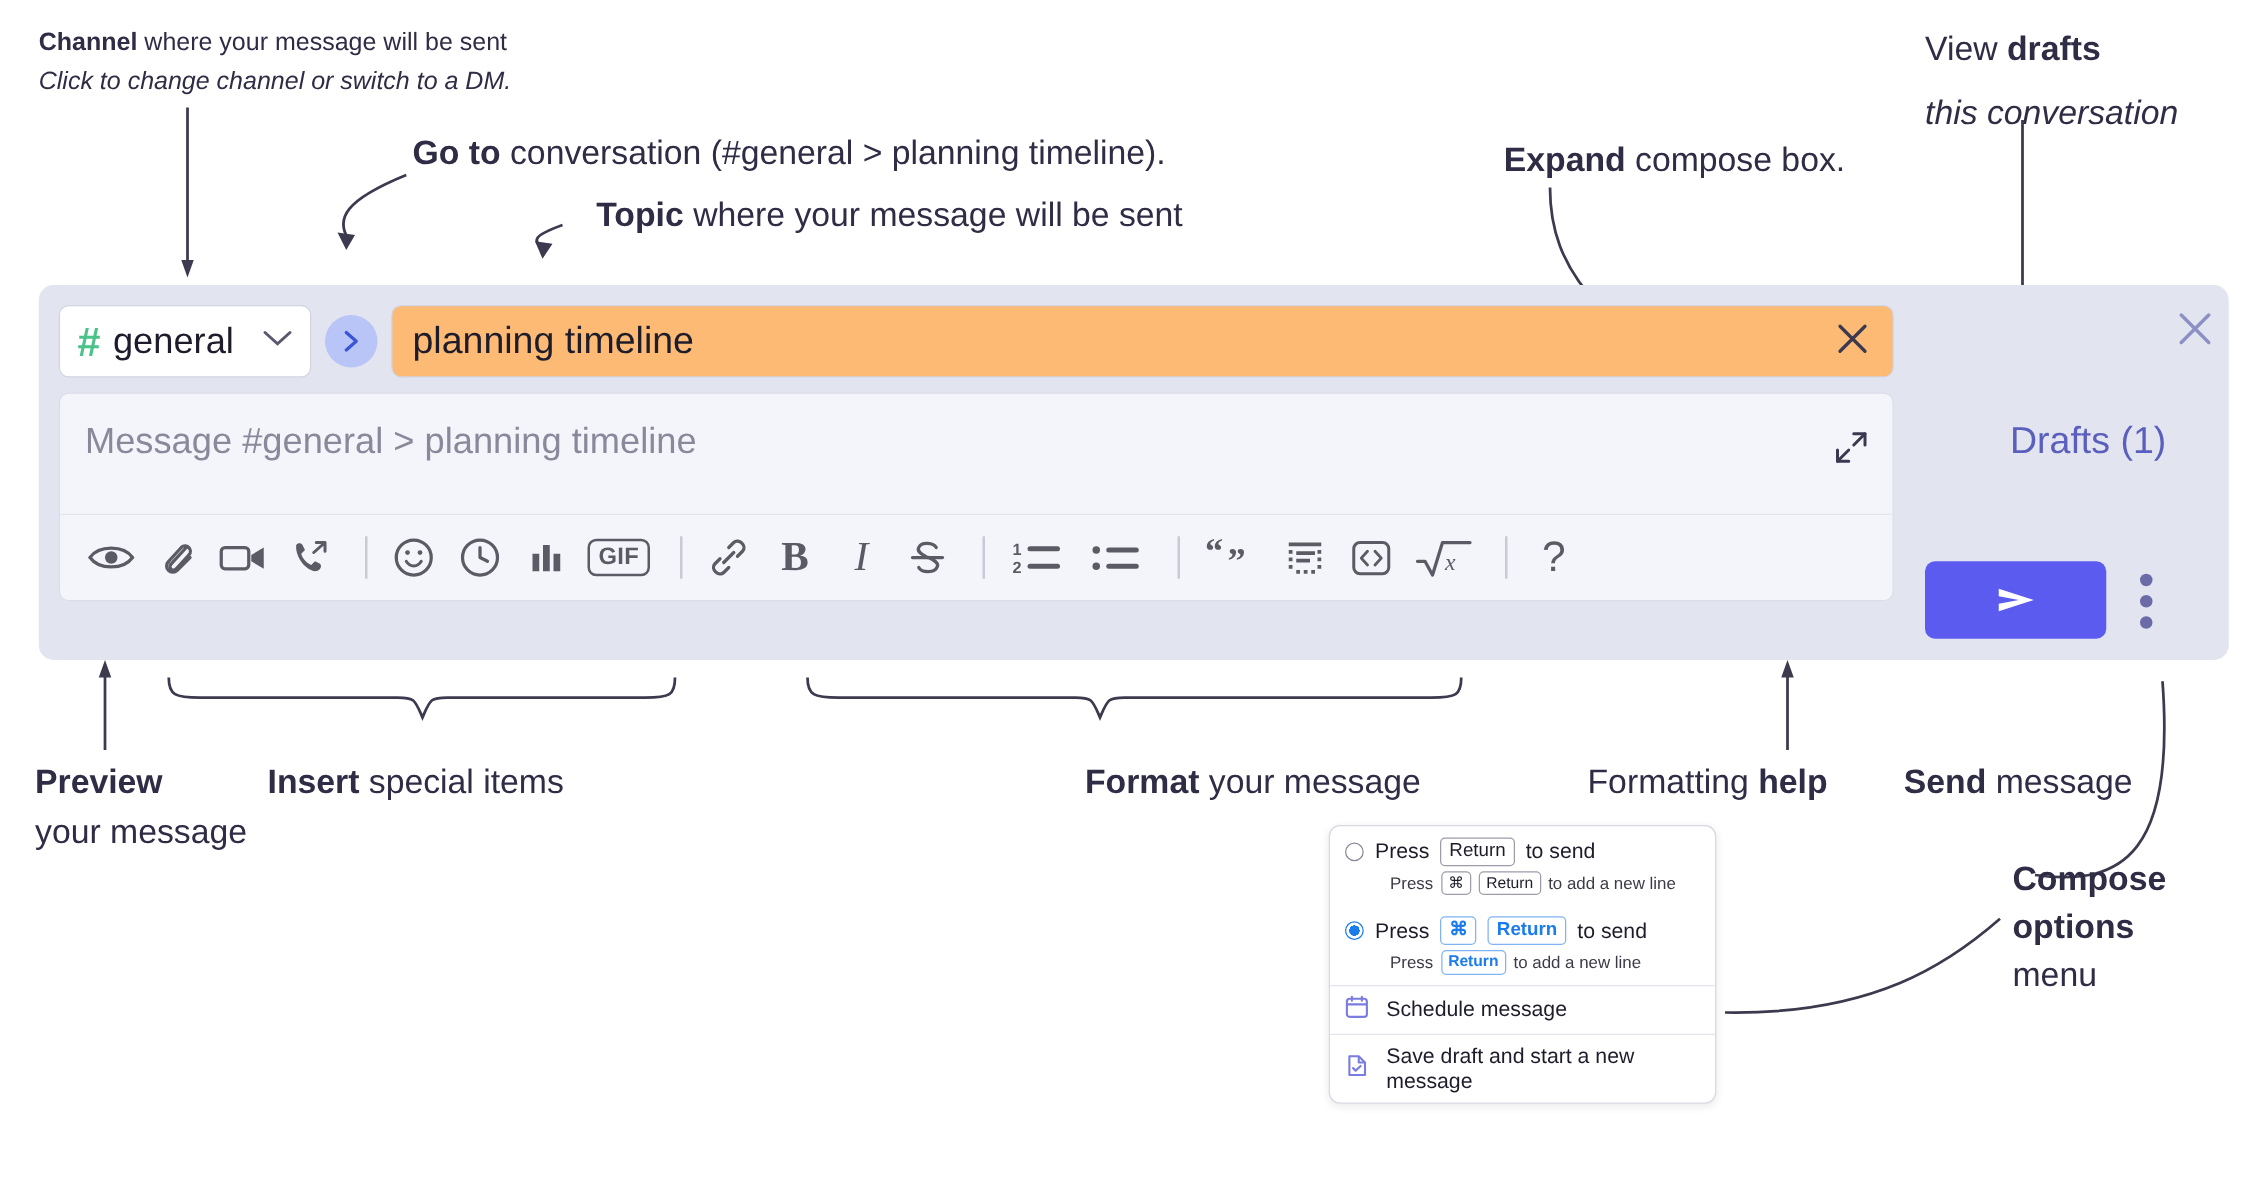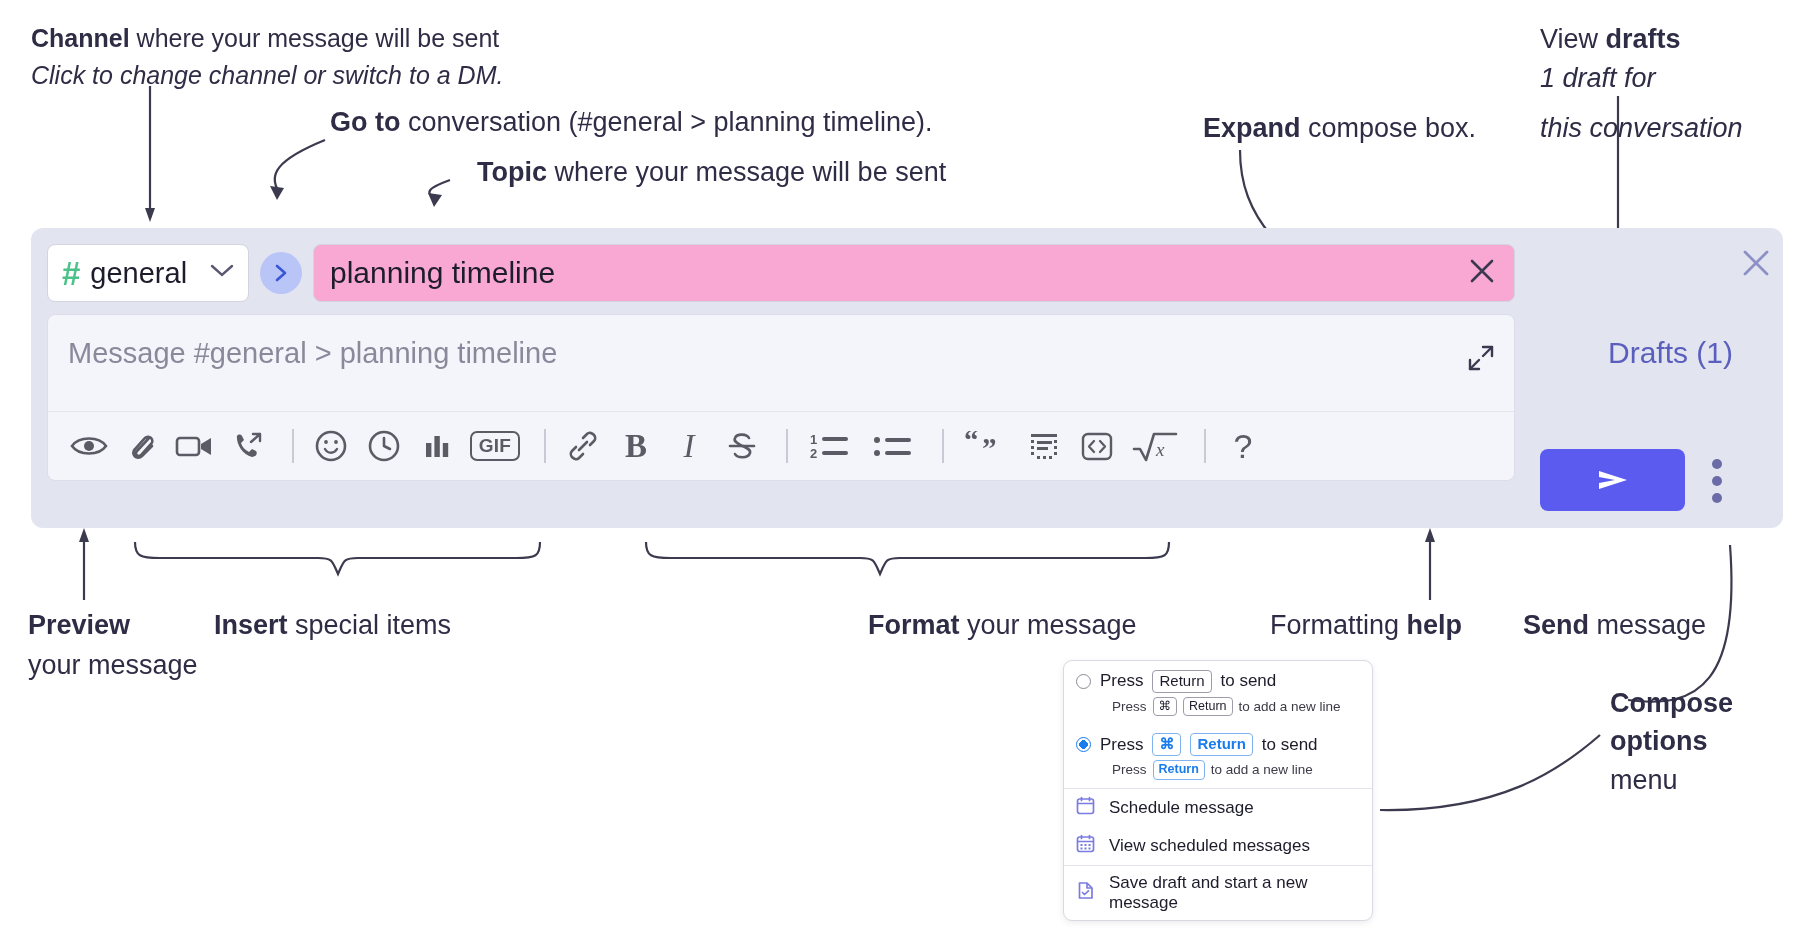--- a/index.html
+++ b/index.html
@@ -25,21 +25,21 @@
     display:flex;align-items:center;gap:10px;padding:0 14px;box-sizing:border-box;
   }
   .hash{color:#4bc28a;font-size:33px;font-weight:700;line-height:1;}
   .chan-name{font-size:29px;color:#1d1c2b;}
   .caret{margin-left:auto;color:#5a5870;}
   .goto-btn{
     width:42px;height:42px;border-radius:50%;background:#b9c4f7;
     display:flex;align-items:center;justify-content:center;margin:0 11px;flex:none;
   }
   .topic-box{
-    flex:1;height:58px;background:#f9a8d4;border:1px solid #d2d4e0;border-radius:8px;
+    flex:1;height:58px;background:#fdba74;border:1px solid #d2d4e0;border-radius:8px;
     display:flex;align-items:center;padding:0 16px;box-sizing:border-box;
   }
   .topic-val{font-size:30px;color:#1d1c2b;}
   .topic-clear{margin-left:auto;color:#3b3950;}
 
   .msgbox{
     margin-top:10px;background:#f4f5fa;border:1px solid #dcdde8;border-radius:8px;
     width:1468px;box-sizing:border-box;position:relative;
   }
   .msg-input{height:96px;display:flex;align-items:flex-start;padding:22px 20px 0 20px;box-sizing:border-box;}
@@ -112,40 +112,39 @@
     <polygon points="84,528 79,542 89,542"></polygon>
     <polygon points="1430,528 1425,542 1435,542"></polygon>
   </g>
 
   <g stroke="#3b3a4e" stroke-width="2.2" fill="none">
     <path d="M135 542 C135 556, 140 558, 160 558 L318 558 C332 558, 332 560, 338 574 C344 560, 344 558, 358 558 L516 558 C536 558, 540 556, 540 542"></path>
     <path d="M646 542 C646 556, 651 558, 671 558 L860 558 C874 558, 874 560, 880 574 C886 560, 886 558, 900 558 L1145 558 C1165 558, 1169 556, 1169 542"></path>
   </g>
 </svg>
 
-<div class="ann" style="left:31px;top:22px;font-size:25px;">
+<div class="ann" style="left:31px;top:22px;font-size:20px;">
   <div><b>Channel</b><span> where your message will be sent</span></div>
   <div style="margin-top:5px;"><i>Click to change channel or switch to a DM.</i></div>
 </div>
 
 <div class="ann" style="left:330px;top:105px;font-size:27px;">
   <b>Go to</b><span> conversation (#general &gt; planning timeline).</span>
 </div>
 
 <div class="ann" style="left:477px;top:155px;font-size:27px;">
   <b>Topic</b><span> where your message will be sent</span>
 </div>
 
 <div class="ann" style="left:1203px;top:111px;font-size:27px;">
   <b>Expand</b><span> compose box.</span>
 </div>
 
 <div class="ann" style="left:1540px;top:22px;font-size:27px;">
   <div><span>View </span><b>drafts</b></div>
-  <div style="margin-top:4px;"><i>1 draft for</i></div>
   <div style="margin-top:16px;"><i>this conversation</i></div>
 </div>
 
 <div id="compose">
 
   <div id="compose-inner">
     <div class="row-head">
 
       <div class="chan-select">
         <span class="hash">#</span>
@@ -429,38 +428,20 @@
     <span class="cal">
       <svg width="19" height="19" viewBox="0 0 19 19">
           <rect x="1.5" y="3" width="16" height="14.5" rx="2.2" stroke="#7b7ce0" stroke-width="1.7" fill="none"></rect>
           <path d="M1.5 7.5 L17.5 7.5" stroke="#7b7ce0" stroke-width="1.7"></path>
           <path d="M5.5 1.5 L5.5 4.5 M13.5 1.5 L13.5 4.5" stroke="#7b7ce0" stroke-width="1.7" stroke-linecap="round"></path>
         </svg>
     </span>
     <span>Schedule message</span>
   </div>
 
-  <div class="mitem">
-    <span class="cal">
-      <svg width="19" height="19" viewBox="0 0 19 19">
-          <rect x="1.5" y="3" width="16" height="14.5" rx="2.2" stroke="#7b7ce0" stroke-width="1.7" fill="none"></rect>
-          <path d="M1.5 7.5 L17.5 7.5" stroke="#7b7ce0" stroke-width="1.7"></path>
-          <path d="M5.5 1.5 L5.5 4.5 M13.5 1.5 L13.5 4.5" stroke="#7b7ce0" stroke-width="1.7" stroke-linecap="round"></path>
-          <g fill="#7b7ce0">
-            <rect x="4.5" y="10" width="2" height="2"></rect>
-            <rect x="8.5" y="10" width="2" height="2"></rect>
-            <rect x="12.5" y="10" width="2" height="2"></rect>
-            <rect x="4.5" y="13.5" width="2" height="2"></rect>
-            <rect x="8.5" y="13.5" width="2" height="2"></rect>
-            <rect x="12.5" y="13.5" width="2" height="2"></rect>
-          </g>
-        </svg>
-    </span>
-    <span>View scheduled messages</span>
-  </div>
 
   <div class="menu-div"></div>
 
   <div class="mitem">
     <span class="cal">
       <svg width="19" height="19" viewBox="0 0 19 19">
           <path d="M3.5 2 L11 2 L16 7 L16 17 L3.5 17 Z" stroke="#7b7ce0" stroke-width="1.7" fill="none" stroke-linejoin="round"></path>
           <path d="M11 2 L11 7 L16 7" stroke="#7b7ce0" stroke-width="1.7" fill="none" stroke-linejoin="round"></path>
           <path d="M6.5 11.5 L8.5 13.5 L12.5 9.8" stroke="#7b7ce0" stroke-width="1.7" fill="none" stroke-linecap="round" stroke-linejoin="round"></path>
         </svg>

